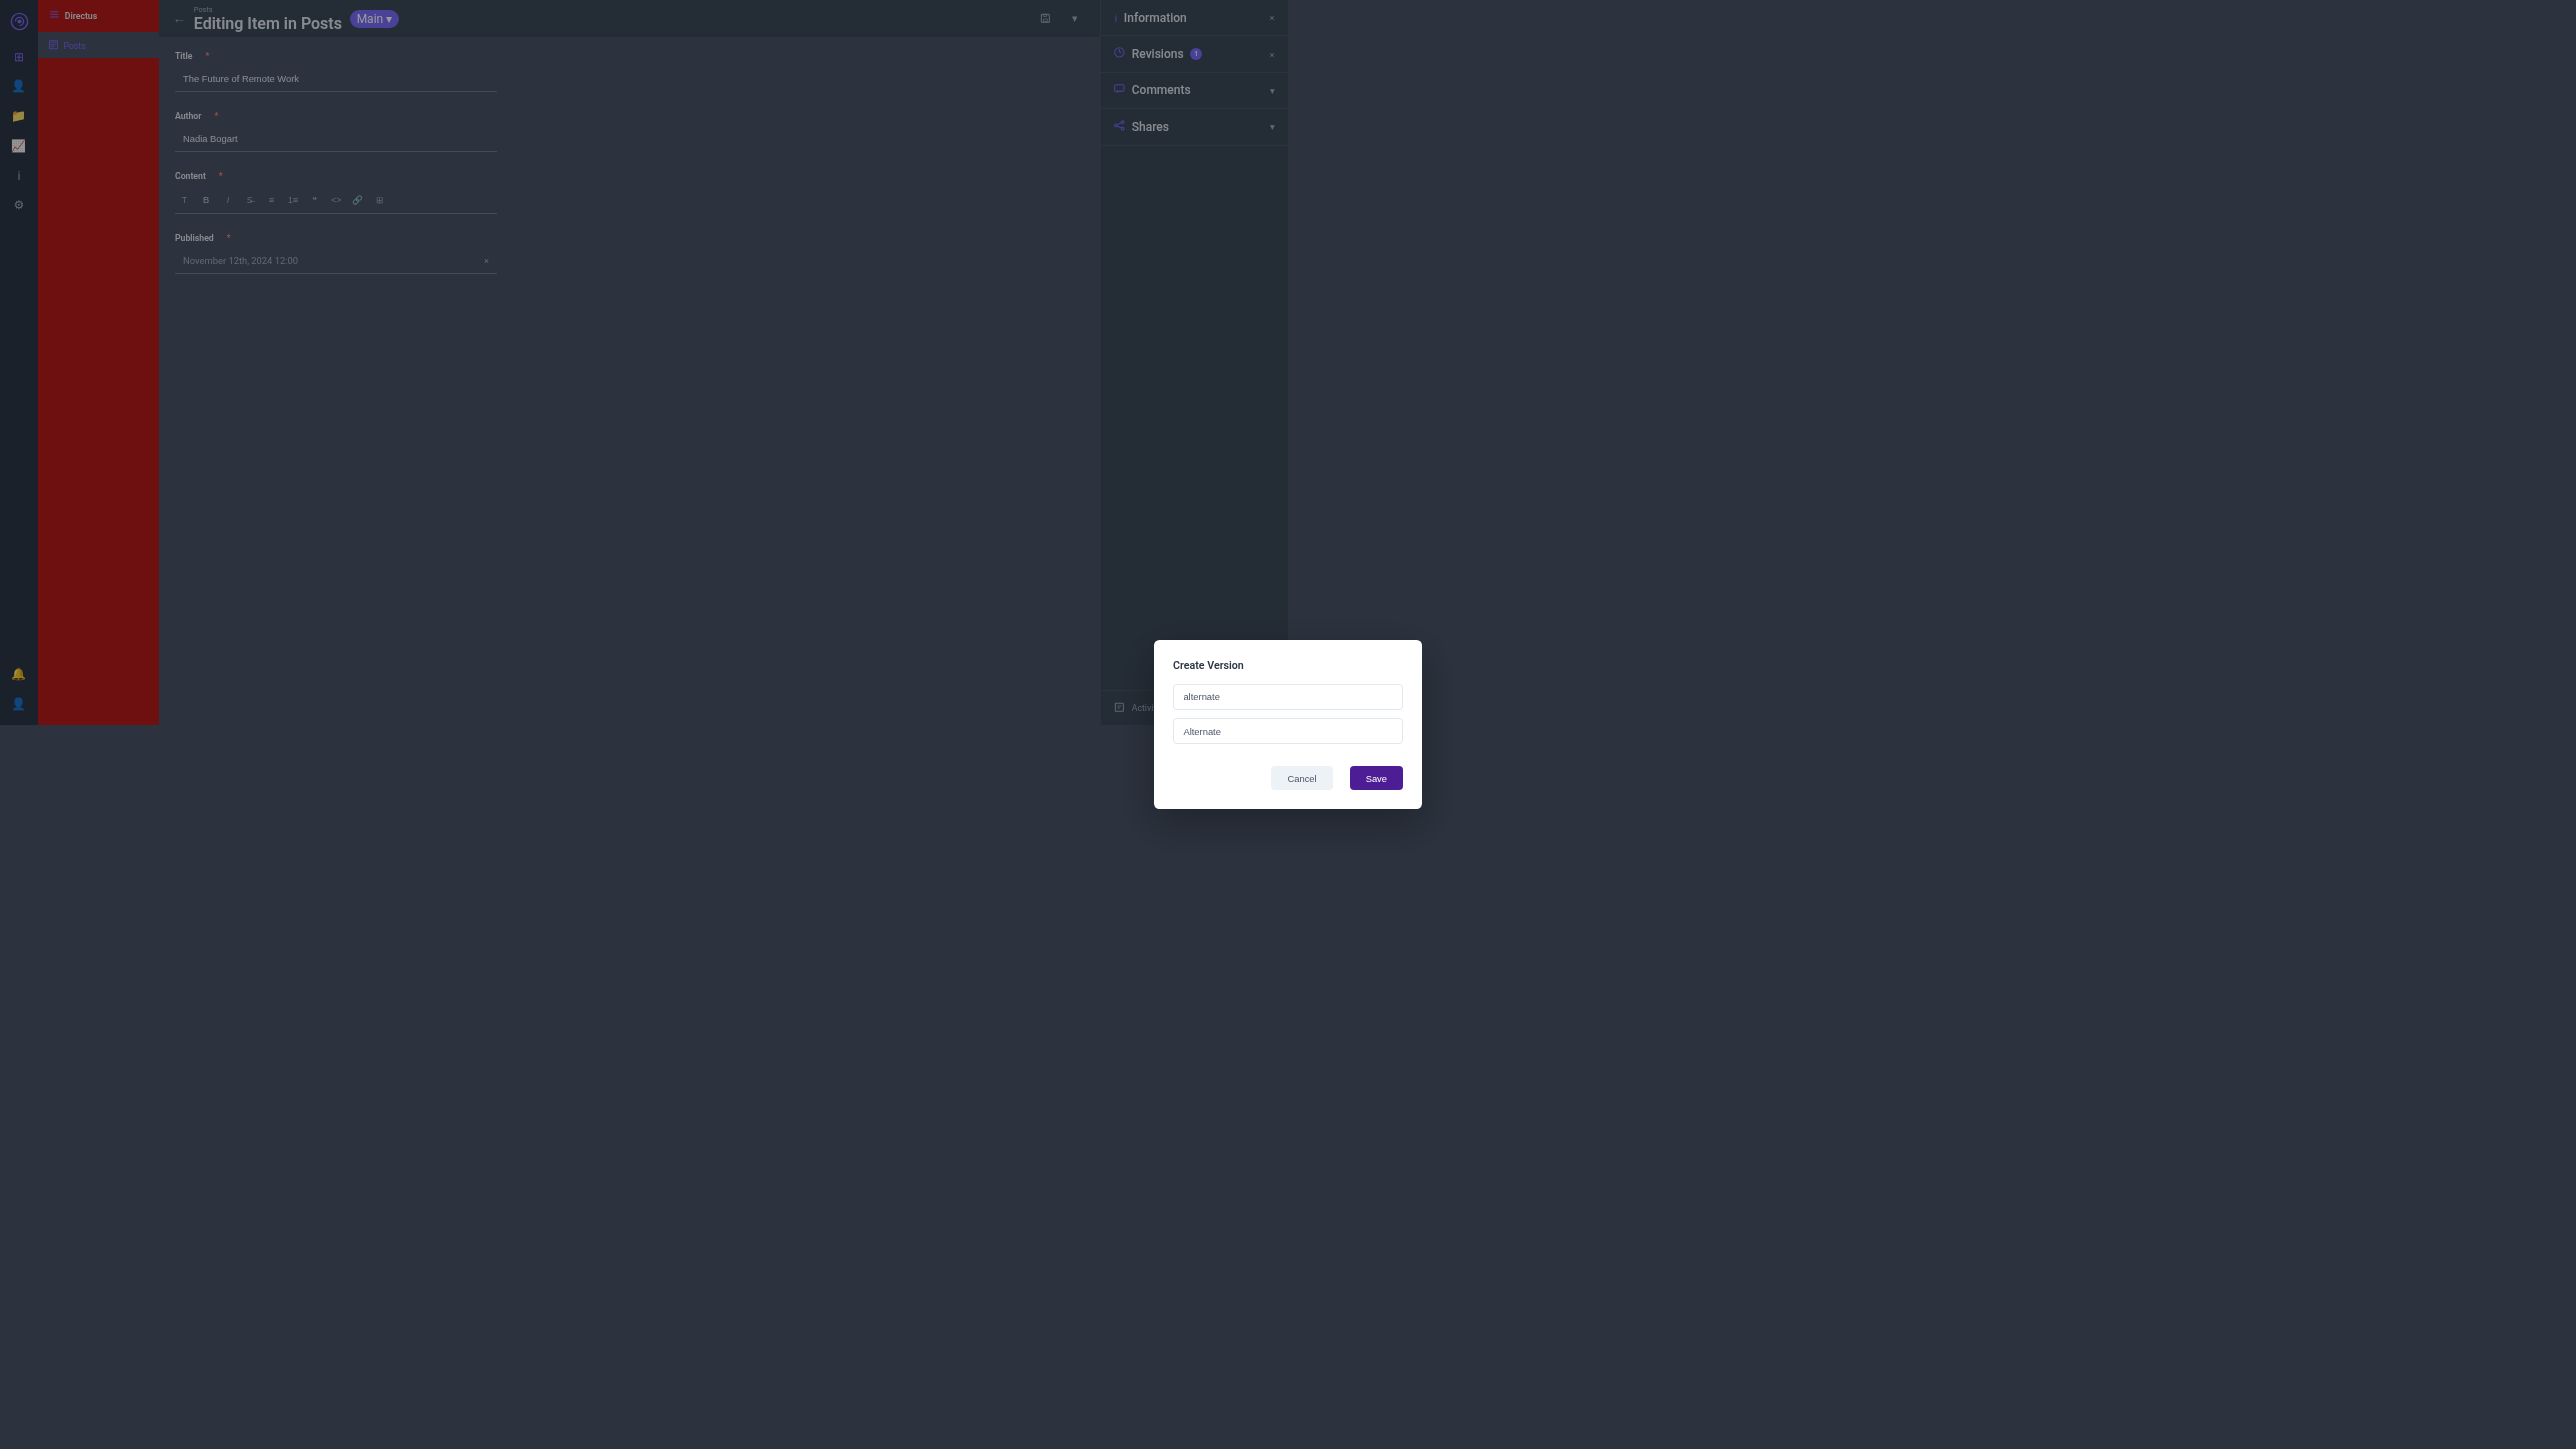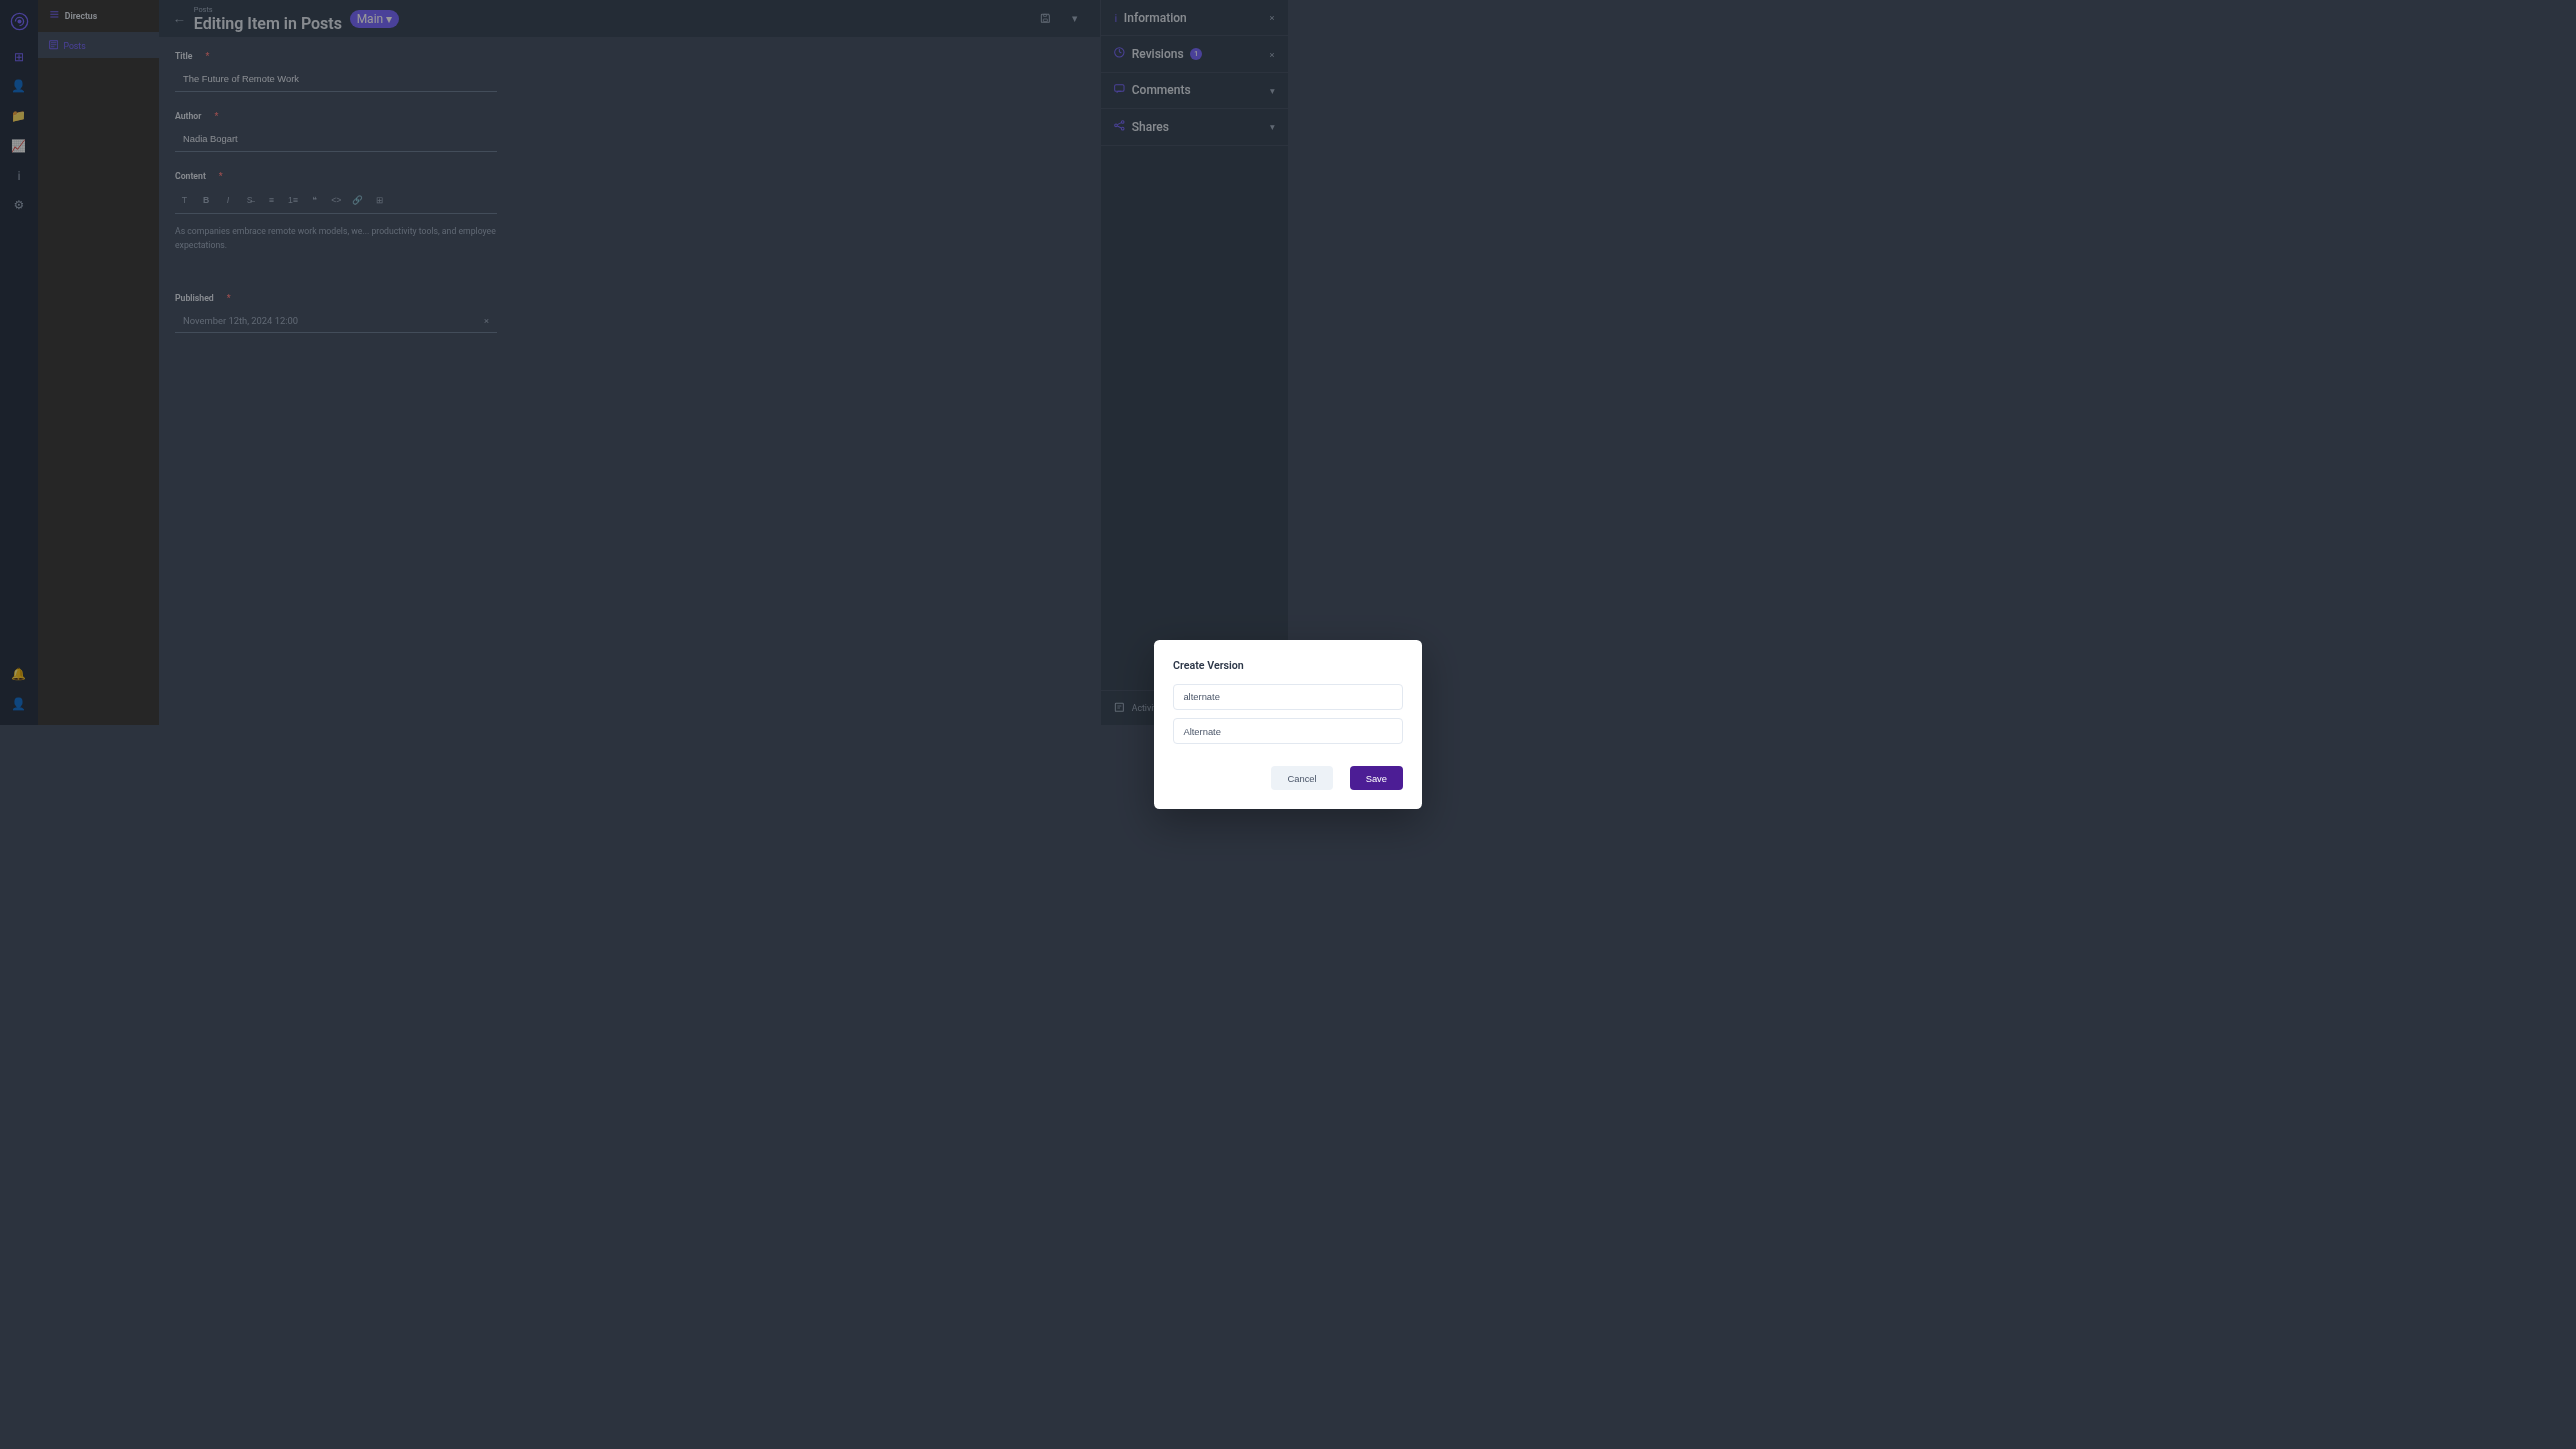--- a/index.html
+++ b/index.html
@@ -48,21 +48,21 @@
       margin-top: auto;
       display: flex;
       flex-direction: column;
       align-items: center;
       gap: 2.7px;
     }
 
     
     .left-panel {
       width: 121px;
-      background: #404040;
+      background: #b91c1c;
       display: flex;
       flex-direction: column;
       flex-shrink: 0;
     }
     .left-panel-header {
       padding: 9.4px 10.7px;
       display: flex;
       align-items: center;
       gap: 5.4px;
       border-bottom: 0.7px solid #4a5568;
@@ -456,21 +456,20 @@
             <em>I</em>
           </button>
         <button class="editor-tool">S̶</button>
         <button class="editor-tool">≡</button>
         <button class="editor-tool">1≡</button>
         <button class="editor-tool">❝</button>
         <button class="editor-tool">&lt;&gt;</button>
         <button class="editor-tool">🔗</button>
         <button class="editor-tool">⊞</button>
       </div>
-      <div class="editor-content">As companies embrace remote work models, we... productivity tools, and employee expectations.</div>
     </div>
 
     <div class="form-group">
       <div class="form-label">
         <span>Published</span>
         <span class="required-star">*</span>
       </div>
       <div class="published-input">
         <span>November 12th, 2024 12:00</span>
         <span class="clear-btn">×</span>

